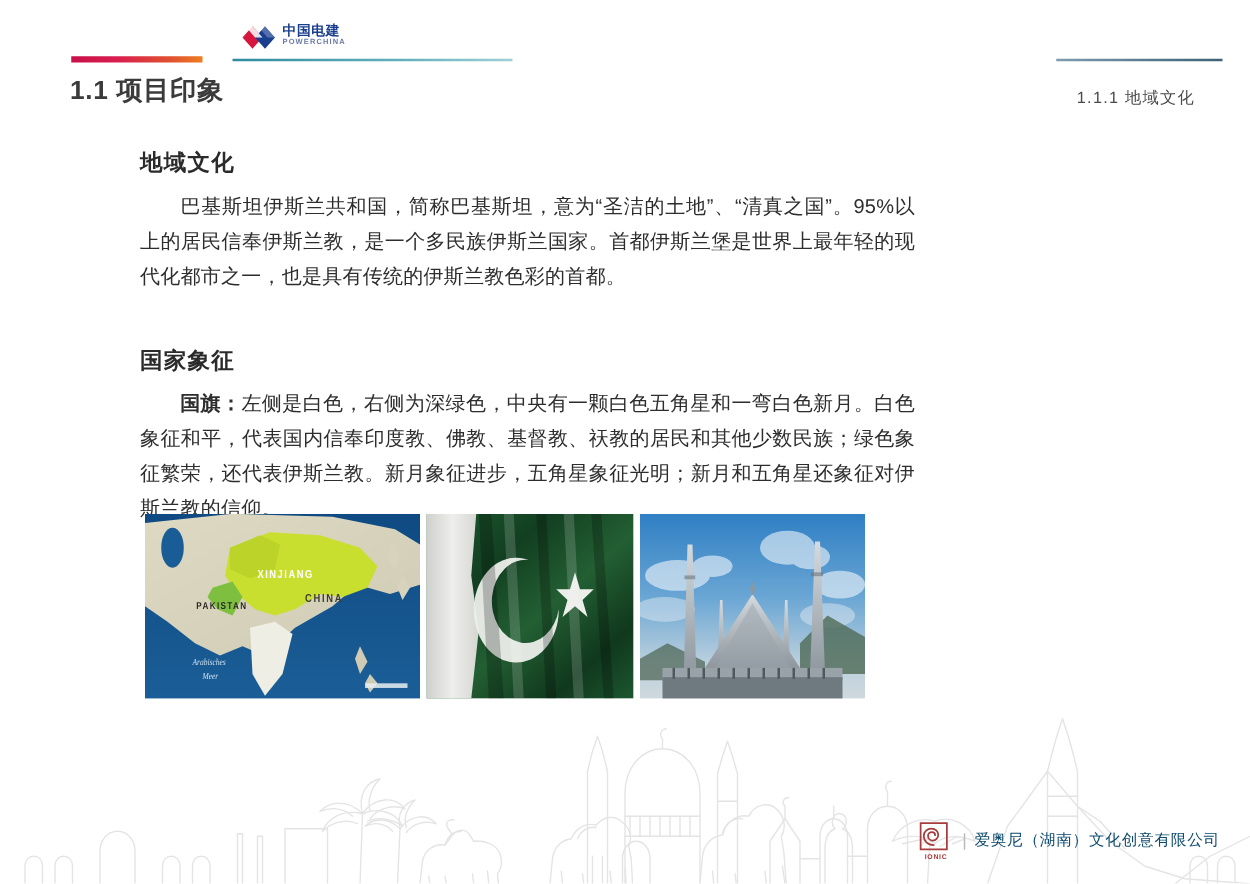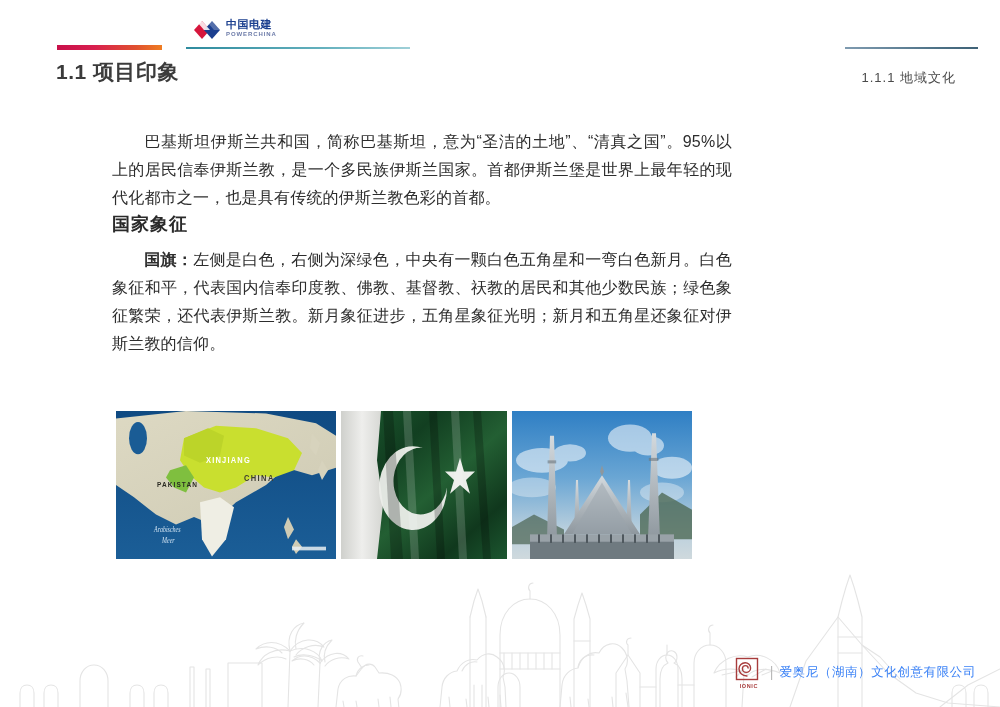--- a/index.html
+++ b/index.html
@@ -122,21 +122,21 @@
     font-size: 16px;
     line-height: 28px;
     color: #2d2d2d;
     margin: 10px 0 0 0;
     text-align: justify;
     text-justify: inter-ideograph;
     letter-spacing: 0.2px;
   }
   .para .indent { display: inline-block; width: 2em; }
   .para b { font-weight: bold; margin-top: 34px; }
-  .sec2 { }
+  .sec2 { margin-top: 40px; }
 
   
   .img-strip {
     position: absolute;
     left: 116px;
     top: 411px;
     width: 578px;
     height: 120px;
     display: flex;
     gap: 5px;
@@ -187,21 +187,21 @@
     color: #a83c3c;
     letter-spacing: 0.6px;
   }
   .footer-sep {
     color: #b9b9b9;
     font-size: 14px;
     margin: 0 6px 0 4px;
   }
   .footer-text {
     font-size: 12.5px;
-    color: #3b82f6;
+    color: #0c4a6e;
     letter-spacing: 0.6px;
     white-space: nowrap;
   }
 </style>
 </head>
 <body>
 
 <div id="page">
 
   <div class="header">
@@ -223,20 +223,21 @@
 
     <div class="hdr-mid-rule"></div>
 
     <div class="hdr-right-title">1.1.1 地域文化</div>
 
     <div class="hdr-right-rule"></div>
   </div>
 
   <div class="content">
 
+    <h2 class="sec-heading">地域文化</h2>
 
     <p class="para">
       <span class="indent"></span><span>巴基斯坦伊斯兰共和国，简称巴基斯坦，意为“圣洁的土地”、“清真之国”。95%以上的居民信奉伊斯兰教，是一个多民族伊斯兰国家。首都伊斯兰堡是世界上最年轻的现代化都市之一，也是具有传统的伊斯兰教色彩的首都。</span>
     </p>
 
     <h2 class="sec-heading sec2">国家象征</h2>
 
     <p class="para">
       <span class="indent"></span><b>国旗：</b><span>左侧是白色，右侧为深绿色，中央有一颗白色五角星和一弯白色新月。白色象征和平，代表国内信奉印度教、佛教、基督教、祆教的居民和其他少数民族；绿色象征繁荣，还代表伊斯兰教。新月象征进步，五角星象征光明；新月和五角星还象征对伊斯兰教的信仰。</span>
     </p>

